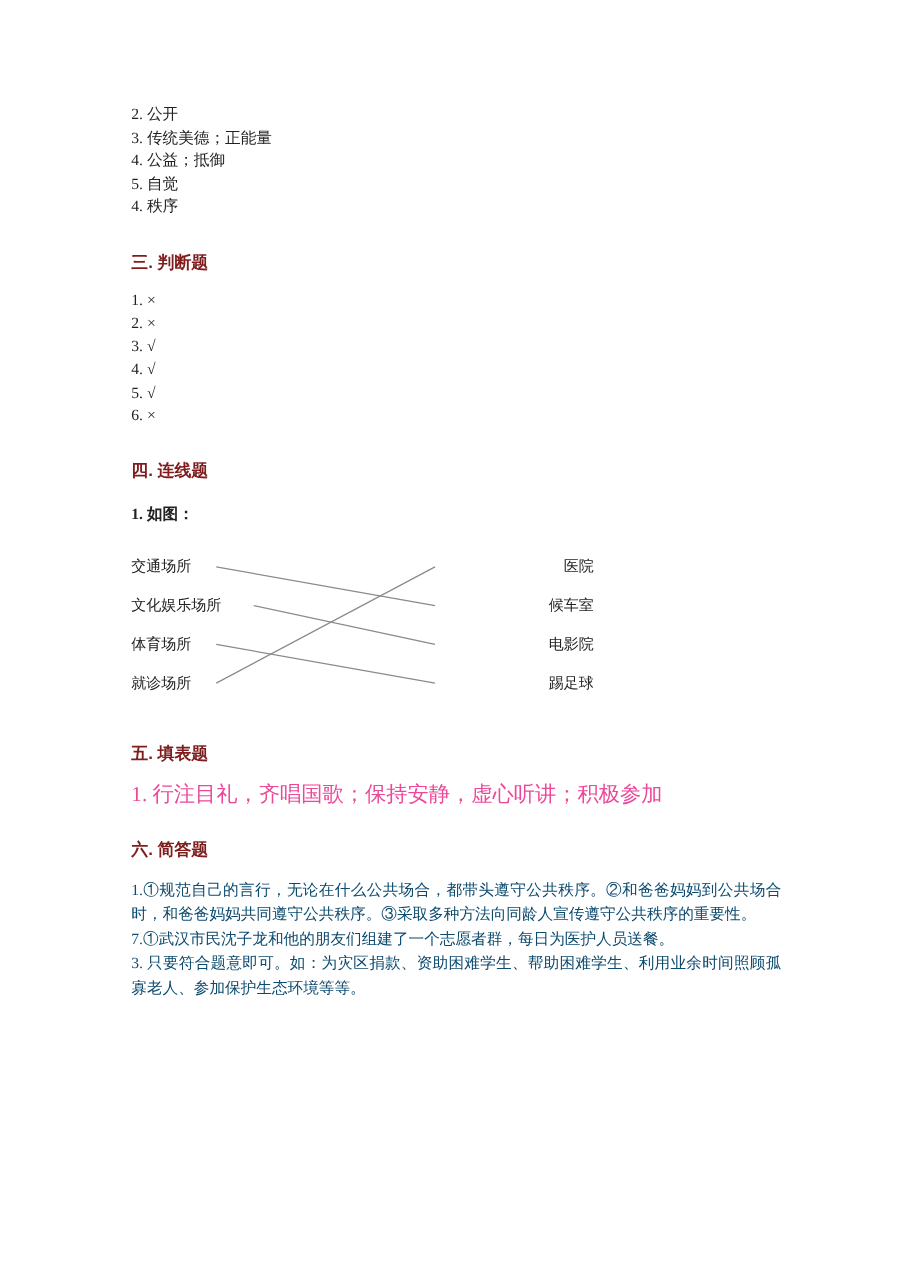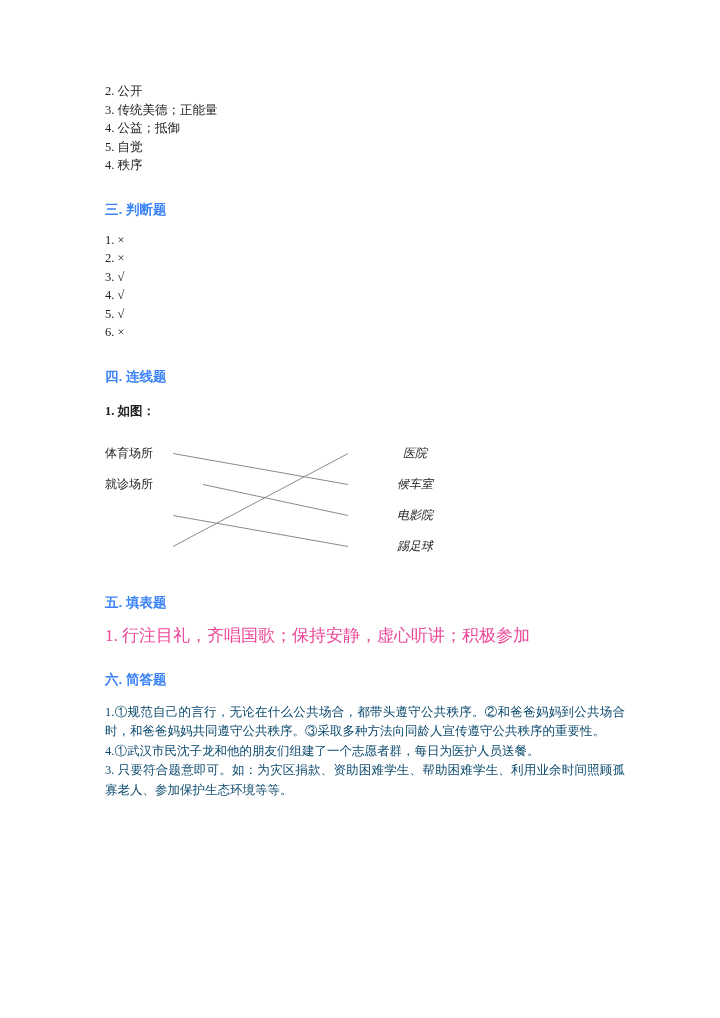--- a/index.html
+++ b/index.html
@@ -30,21 +30,21 @@
   }
   .ans-line {
     font-size: 12.5px;
     line-height: 18.5px;
     color: #222;
     white-space: pre;
   }
   .section-head {
     font-size: 13.5px;
     font-weight: bold;
-    color: #3b82f6;
+    color: #7f1d1d;
     margin-top: 26px;
     margin-bottom: 4px;
     font-family: "Liberation Sans", "DejaVu Sans", sans-serif;
   }
   .tf-list {
     margin-top: 12px;
   }
   .tf-line {
     font-size: 12.5px;
     line-height: 18.5px;
@@ -78,21 +78,21 @@
   }
   .match-item {
     font-size: 12px;
     height: 31px;
     line-height: 31px;
     color: #222;
     white-space: nowrap;
     font-family: "Liberation Sans", "DejaVu Sans", sans-serif;
   }
   .match-col-left .match-item { text-align: left; }
-  .match-col-right .match-item { text-align: center; font-style: italic; }
+  .match-col-right .match-item { text-align: right; }
   .match-svg {
     position: absolute;
     left: 0;
     top: 0;
     width: 520px;
     height: 130px;
   }
   .fill-line {
     font-size: 17px;
     line-height: 19px;
@@ -141,35 +141,37 @@
     <div class="match-wrap">
       <svg class="match-svg" viewBox="0 0 520 130">
         <g id="match-lines" stroke="#8a8a8a" stroke-width="1" fill="none">
             <line x1="68" y1="15.5" x2="243" y2="46.5"></line>
             <line x1="98" y1="46.5" x2="243" y2="77.5"></line>
             <line x1="68" y1="77.5" x2="243" y2="108.5"></line>
             <line x1="68" y1="108.5" x2="243" y2="15.5"></line>
           </g>
       </svg>
       <div class="match-col-left">
+        <div class="match-item">交通场所</div>
+        <div class="match-item">文化娱乐场所</div>
         <div class="match-item">体育场所</div>
         <div class="match-item">就诊场所</div>
       </div>
       <div class="match-col-right">
         <div class="match-item">医院</div>
         <div class="match-item">候车室</div>
         <div class="match-item">电影院</div>
         <div class="match-item">踢足球</div>
       </div>
     </div>
 
     <div class="section-head">五. 填表题</div>
     <div class="fill-line">1. 行注目礼，齐唱国歌；保持安静，虚心听讲；积极参加</div>
 
     <div class="section-head">六. 简答题</div>
     <div class="qa-block">
       <div class="qa-p">1.①规范自己的言行，无论在什么公共场合，都带头遵守公共秩序。②和爸爸妈妈到公共场合时，和爸爸妈妈共同遵守公共秩序。③采取多种方法向同龄人宣传遵守公共秩序的重要性。</div>
-      <div class="qa-p">4.①武汉市民沈子龙和他的朋友们组建了一个志愿者群，每日为医护人员送餐。</div>
+      <div class="qa-p">7.①武汉市民沈子龙和他的朋友们组建了一个志愿者群，每日为医护人员送餐。</div>
       <div class="qa-p qa-gap">3. 只要符合题意即可。如：为灾区捐款、资助困难学生、帮助困难学生、利用业余时间照顾孤寡老人、参加保护生态环境等等。</div>
     </div>
 
   </div>
 </div>
 
 </body></html>

